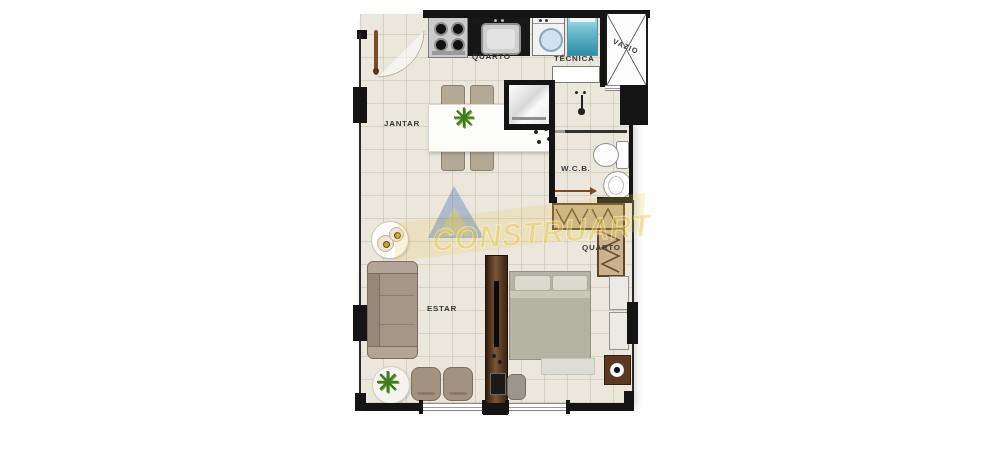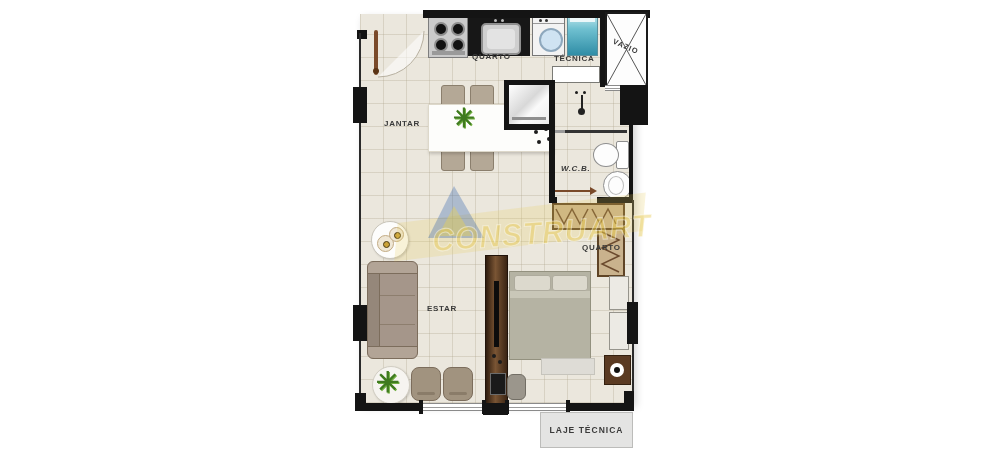--- a/index.html
+++ b/index.html
@@ -223,28 +223,25 @@
 
   <div class="abs wall" style="left:5px;top:403px;width:279px;height:8px;"></div>
   <div class="abs win" style="left:71px;top:403px;width:63px;height:8px;"></div>
   <div class="abs win" style="left:157px;top:403px;width:61px;height:8px;"></div>
   <div class="abs tick" style="left:69px;top:400px;width:4px;height:14px;"></div>
   <div class="abs tick" style="left:132px;top:400px;width:4px;height:14px;"></div>
   <div class="abs tick" style="left:155px;top:400px;width:4px;height:14px;"></div>
   <div class="abs tick" style="left:216px;top:400px;width:4px;height:14px;"></div>
   <div class="abs wall" style="left:133px;top:403px;width:25px;height:12px;"></div>
 
-  <div class="abs laje" style="left:190px;top:412px;width:93px;height:36px;">
-    <span class="room-label">LAJE TÉCNICA</span>
-  </div>
 
   <span class="room-label" style="left:122px;top:52px;">QUARTO</span>
   <span class="room-label" style="left:204px;top:54px;">TÉCNICA</span>
   <span class="room-label" style="left:34px;top:119px;">JANTAR</span>
-  <span class="room-label" style="left:211px;top:164px;font-style:italic;">W.C.B.</span>
+  <span class="room-label" style="left:211px;top:164px;">W.C.B.</span>
   <span class="room-label" style="left:192px;top:243px;margin-left:40px;">QUARTO</span>
   <span class="room-label" style="left:77px;top:304px;">ESTAR</span>
 
   <div class="abs wm" style="left:30px;top:180px;width:280px;height:100px;">
     <div class="wm-band" style="left:15px;top:28px;width:250px;height:38px;"></div>
     <div class="wm-tri-blue" style="left:48px;top:6px;"></div>
     <div class="wm-tri-yel" style="left:58px;top:26px;"></div>
     <div class="wm-text" style="left:52px;top:36px;">CONSTRUART</div>
   </div>
 

